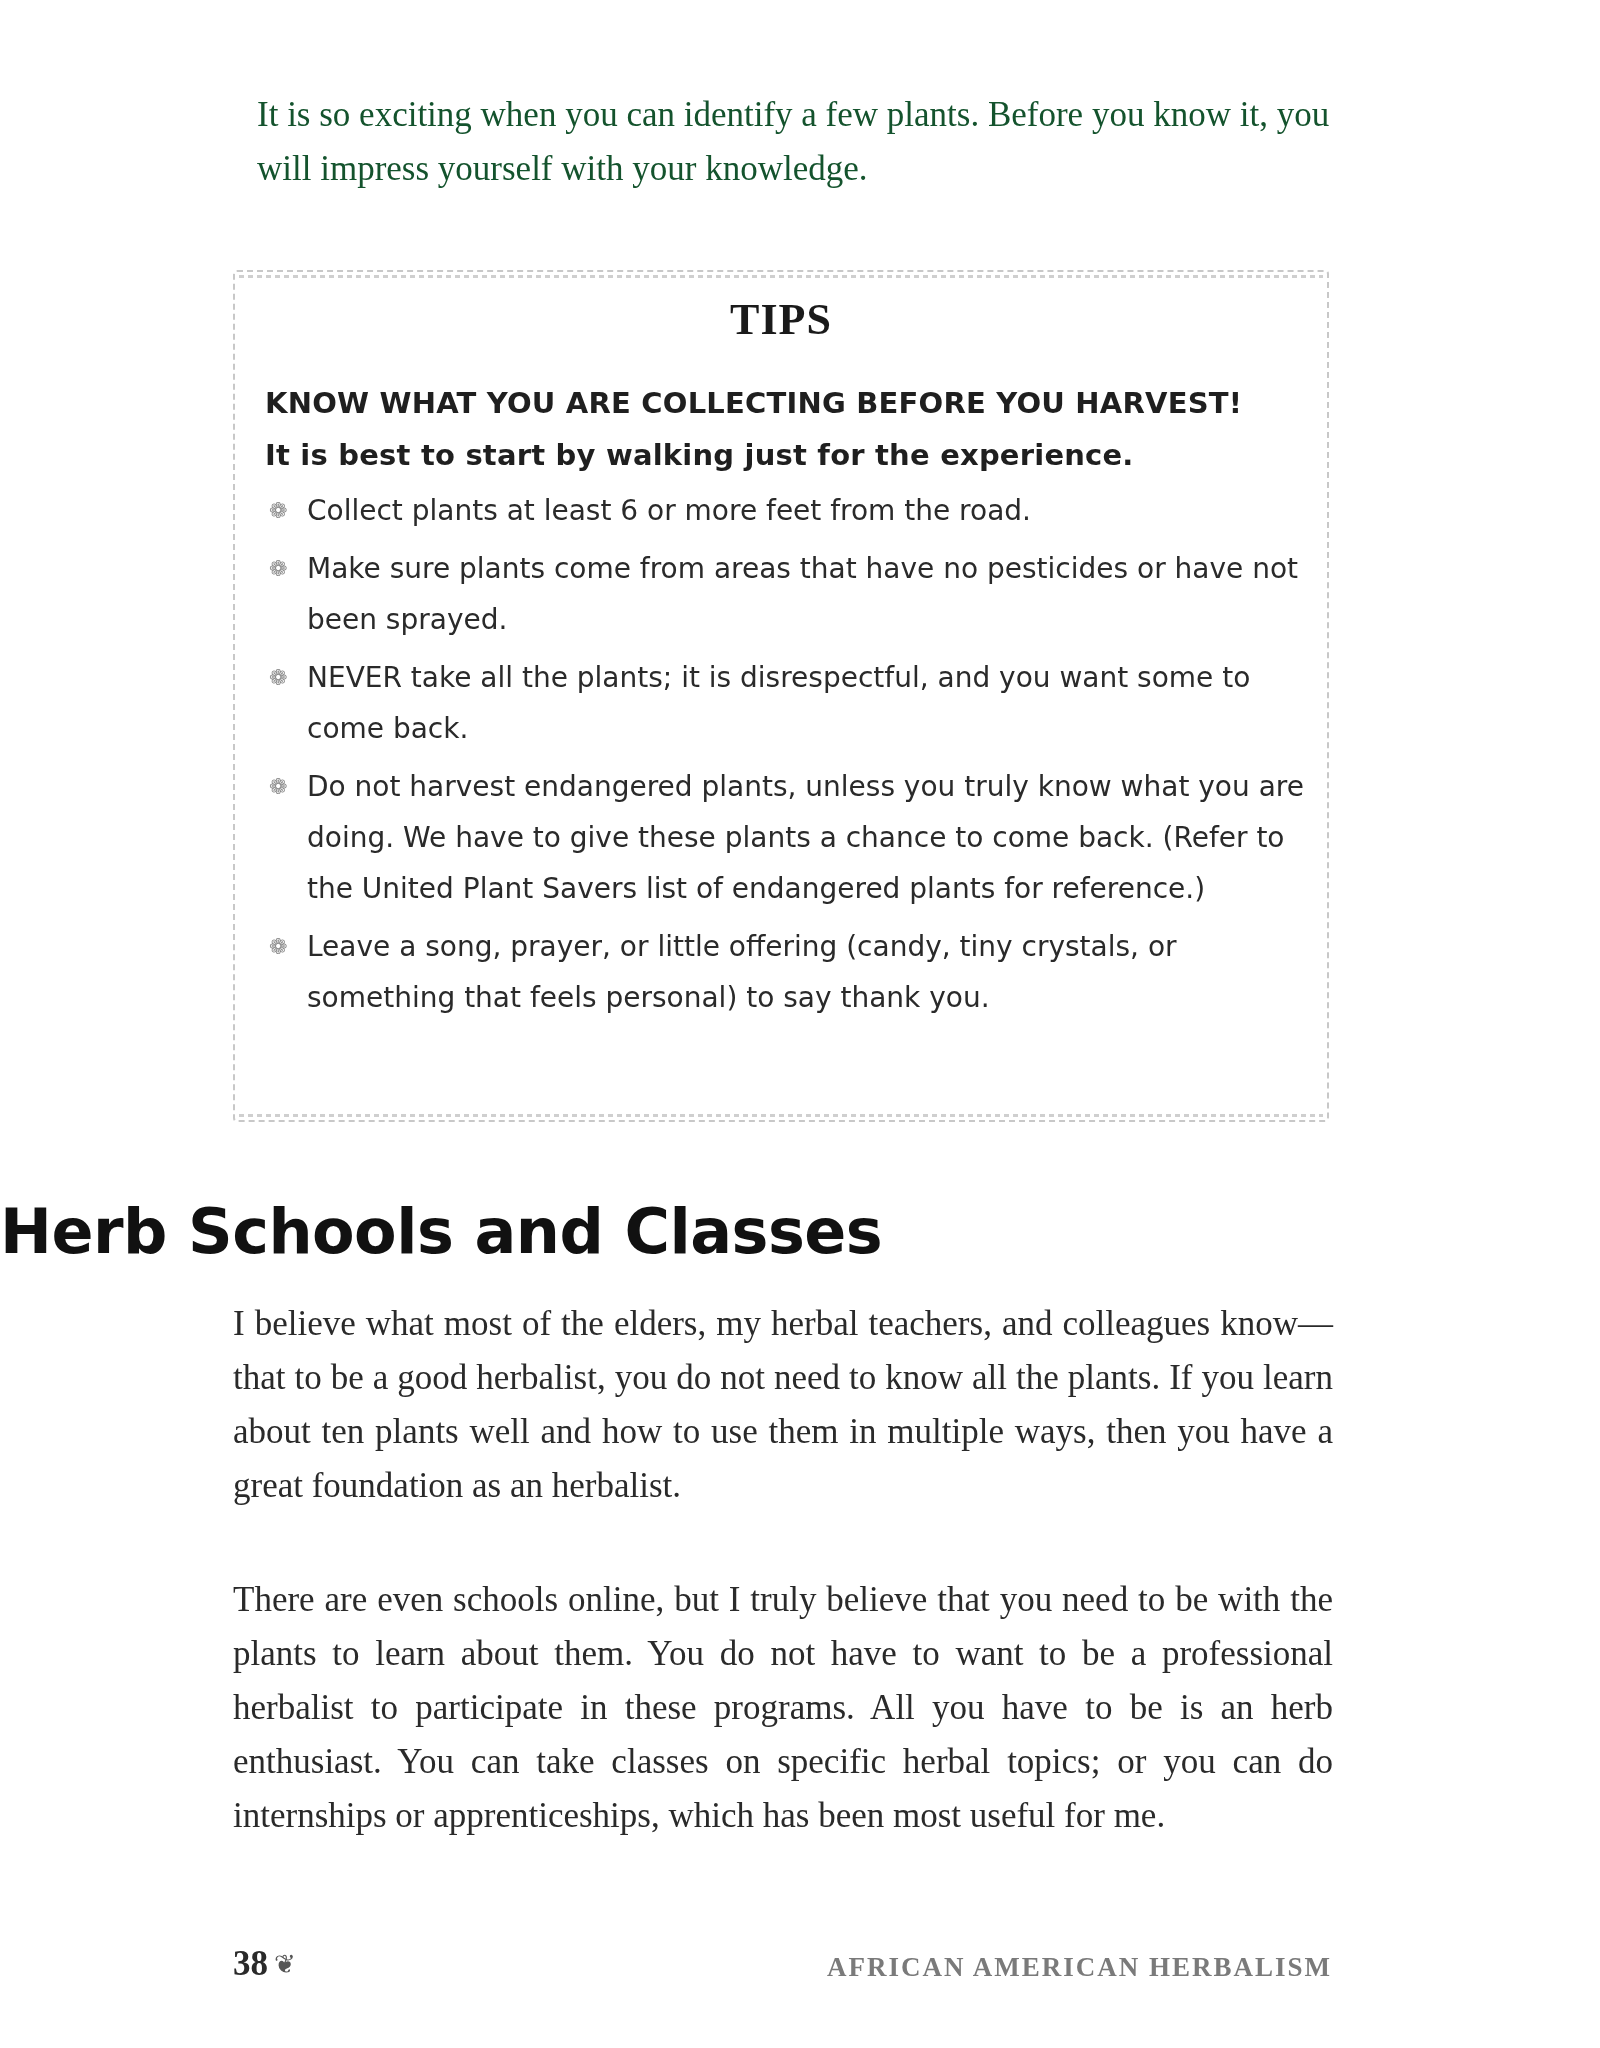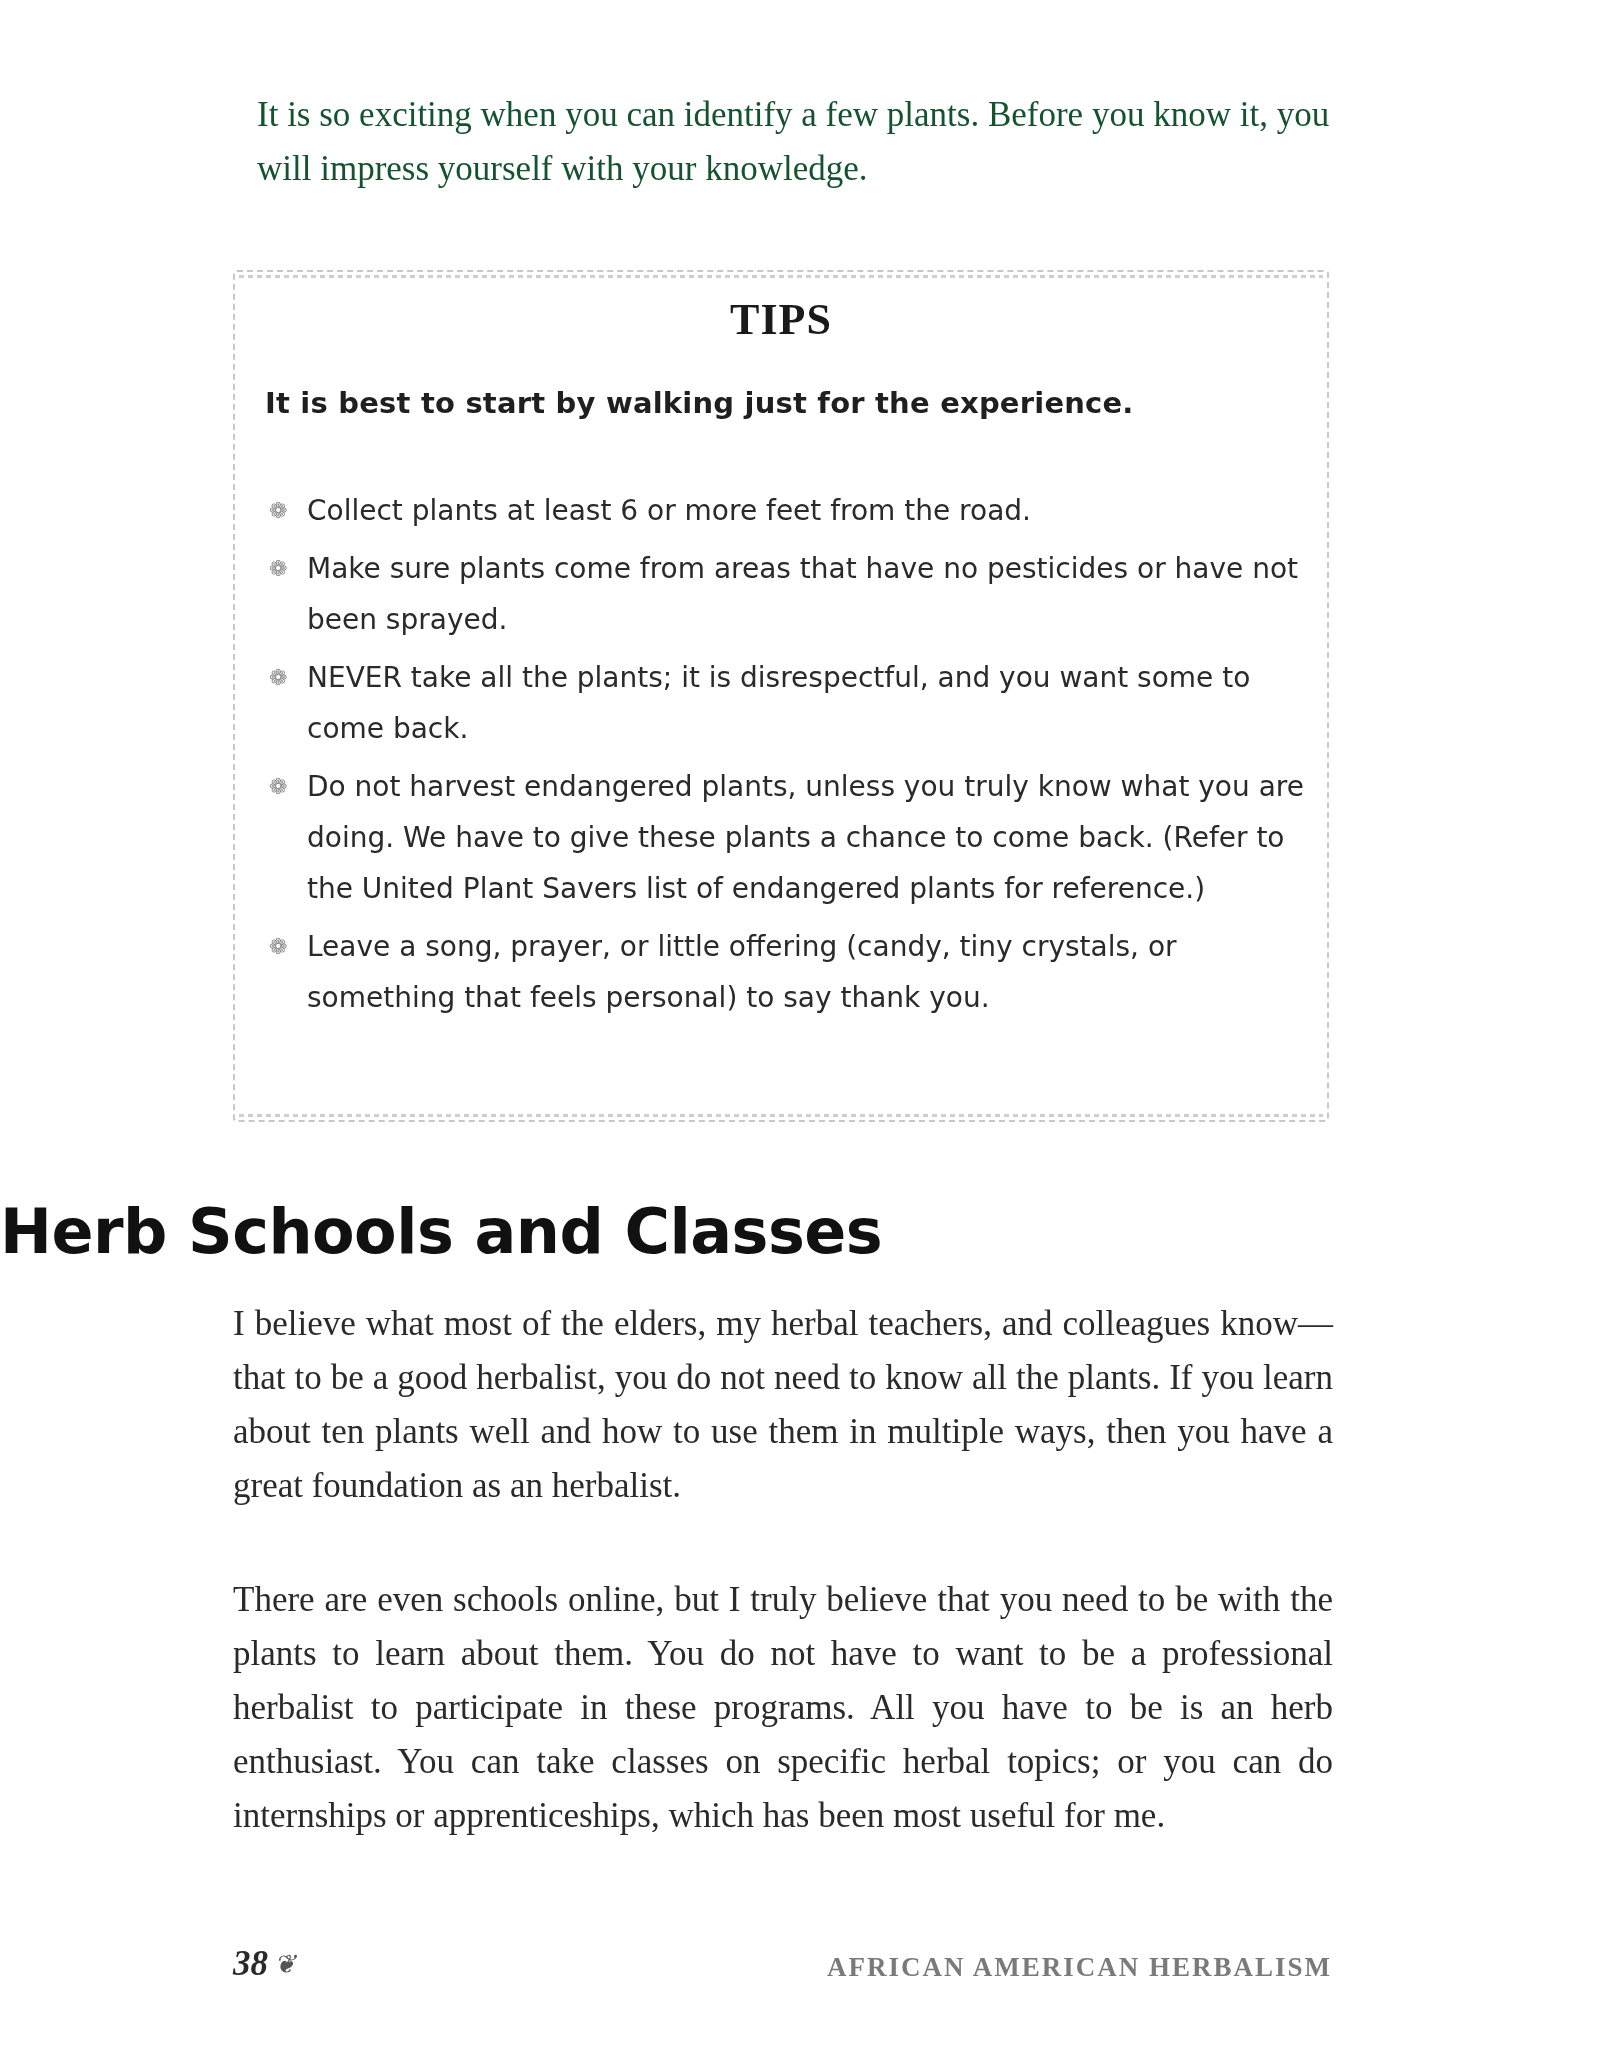--- a/index.html
+++ b/index.html
@@ -61,38 +61,39 @@
       position: absolute; left: 233px; width: 1100px;
       font-size: 35px; line-height: 54px; color: #2a2a2a;
       text-align: justify; margin: 0;
     }
     .para1 { top: 1297px; }
     .para2 { top: 1541px; margin-top: 32px; }
 
     .footer-page {
       position: absolute; left: 233px; top: 1944px;
       font-size: 35px; font-weight: bold; color: #2a2a2a;
-      display: flex; align-items: center; gap: 6px; font-style: italic;
+      display: flex; align-items: center; gap: 6px;
     }
     .footer-ornament { font-size: 26px; color: #555; font-weight: normal; }
     .footer-title {
       position: absolute; right: 268px; top: 1952px;
       font-size: 27px; font-weight: bold; color: #7a7a7a; letter-spacing: 2px;
     }
   </style>
 </head>
 <body>
 
 <div class="intro serif">
   <p>It is so exciting when you can identify a few plants. Before you know it, you will impress yourself with your knowledge.</p>
 </div>
 
 <div class="tips-box">
   <div class="tips-title serif">TIPS</div>
   <div class="tips-heading sans">
+    <div>KNOW WHAT YOU ARE COLLECTING BEFORE YOU HARVEST!</div>
     <div>It is best to start by walking just for the experience.</div>
   </div>
   <ul class="tips-list sans">
     <li>
       <span class="bullet">❁</span>
       <span>Collect plants at least 6 or more feet from the road.</span>
     </li>
     <li>
       <span class="bullet">❁</span>
       <span>Make sure plants come from areas that have no pesticides or have not been sprayed.</span>

